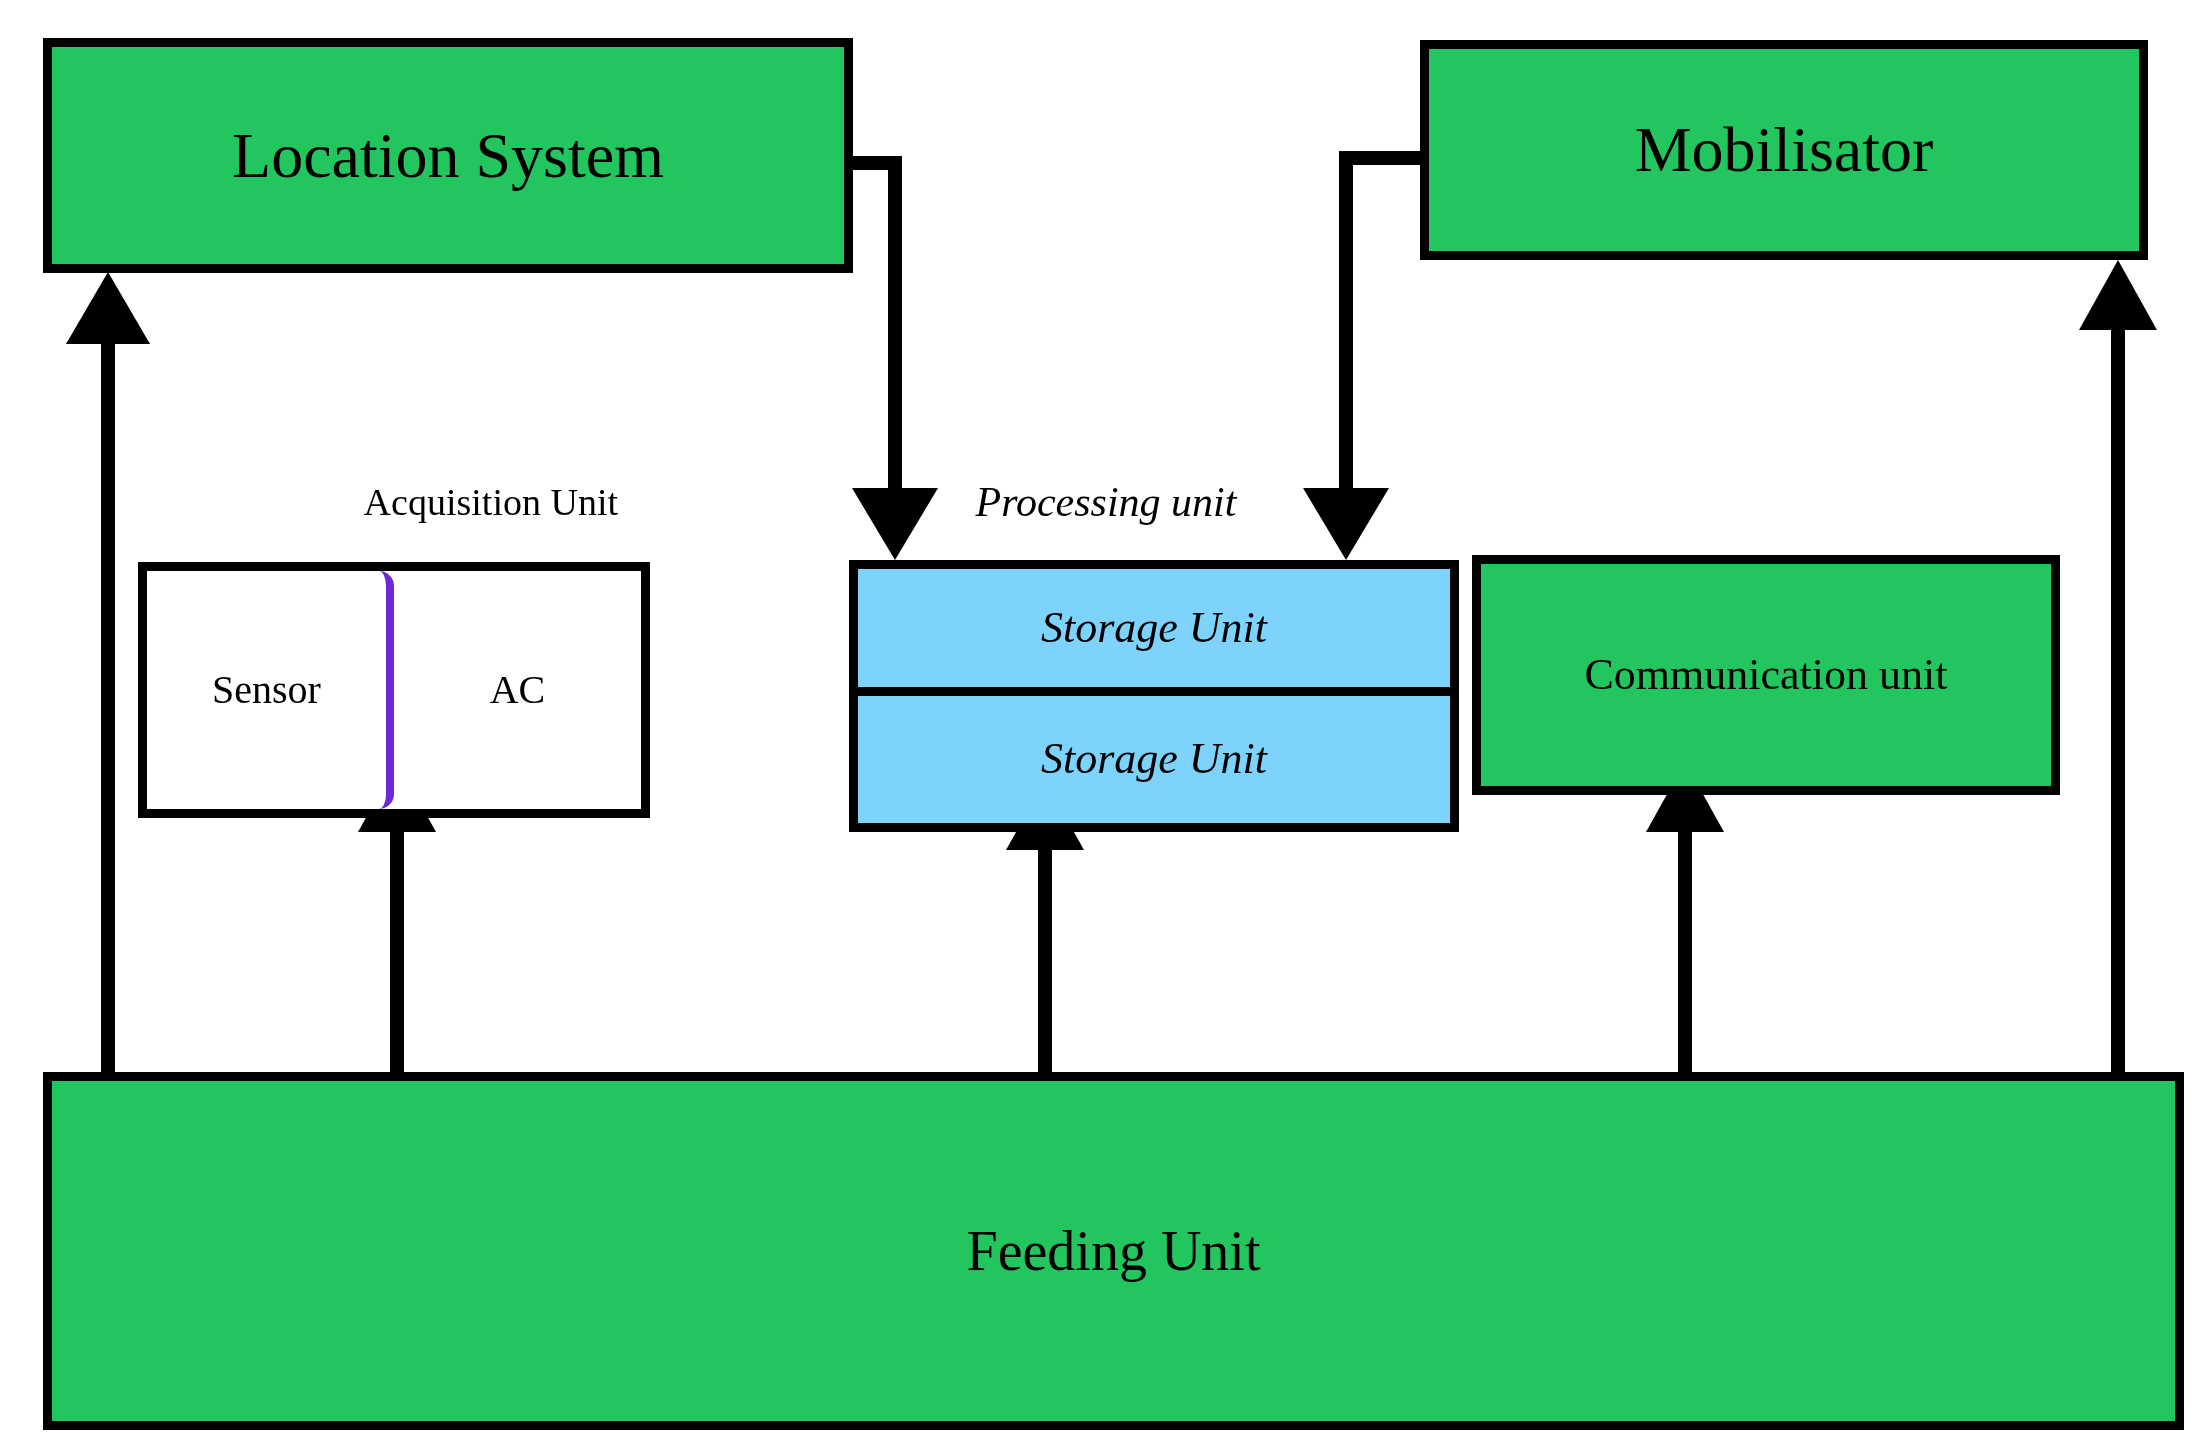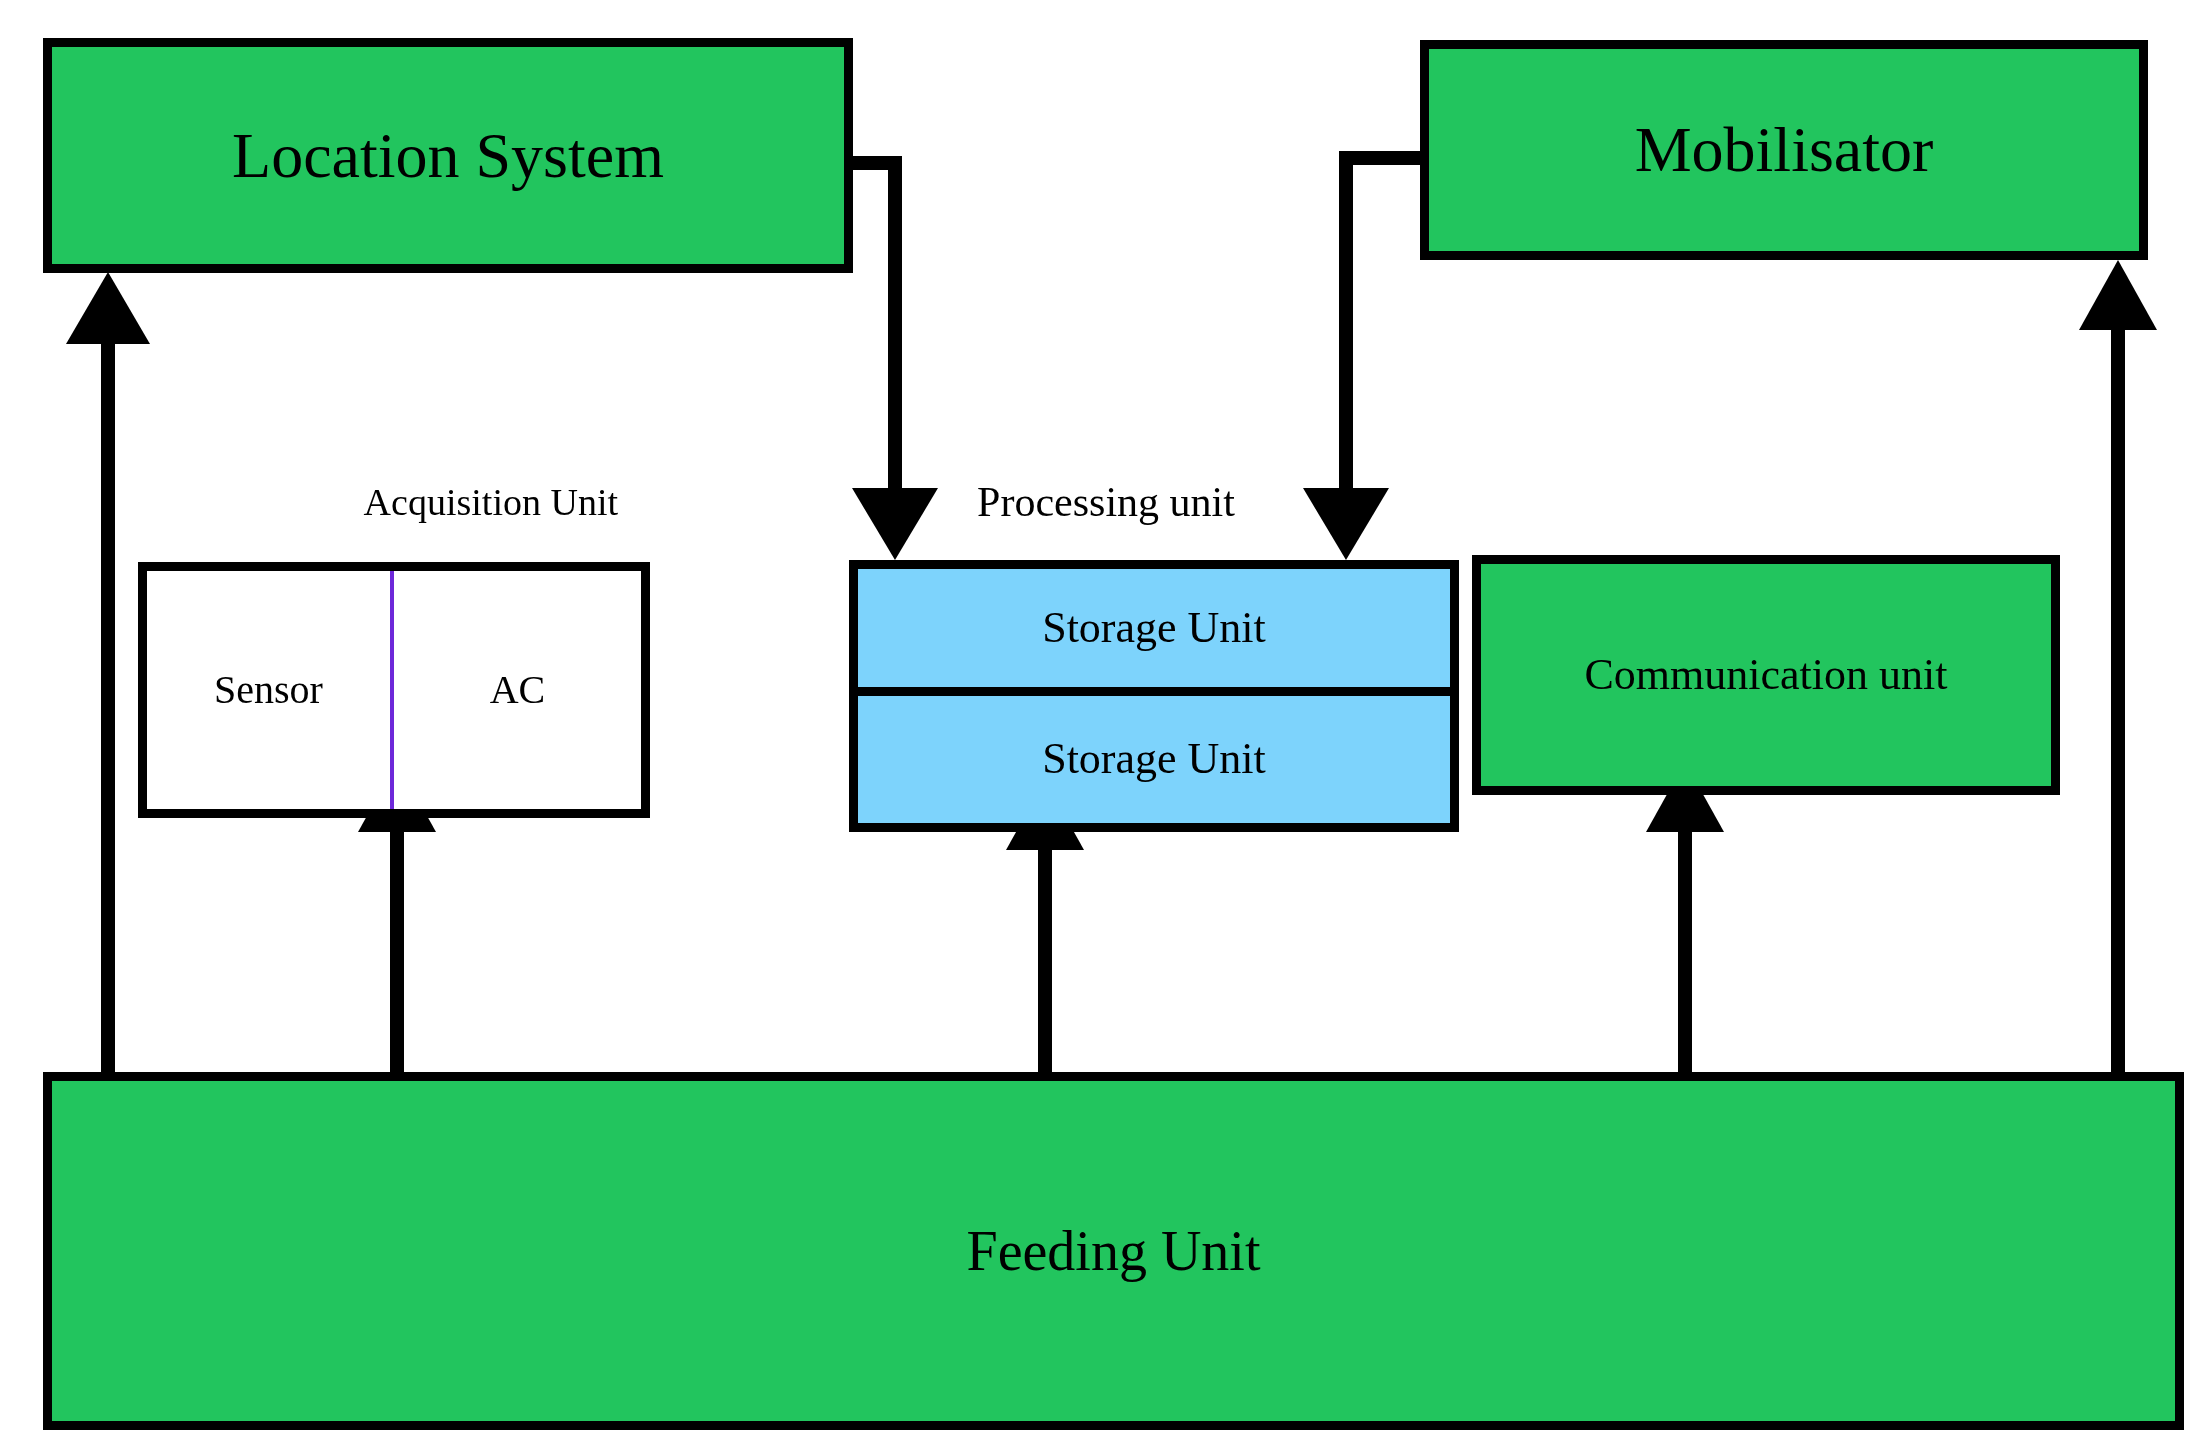--- a/index.html
+++ b/index.html
@@ -88,30 +88,31 @@
     background: #fff;
     display: flex;
   }
   .acq-cell {
     flex: 1 1 50%;
     display: flex;
     align-items: center;
     justify-content: center;
     box-sizing: border-box;
   }
-  #acq-cell-sensor { border-right: 4px solid #6d28d9; }
+  #acq-cell-sensor { border-right: 8px solid #6d28d9; border-radius: 15px; }
   .acq-cell .node-label { font-size: 40px; }
 
   
   #processing-unit-group {
     position: absolute;
     left: 801px;
     top: 478px;
     width: 610px;
     height: 355px;
+    font-style: italic;
   }
   #processing-unit-caption {
     position: absolute;
     left: 85px;
     top: 0px;
     width: 440px;
     text-align: center;
     font-size: 42px;
     color: #000;
     white-space: nowrap;

